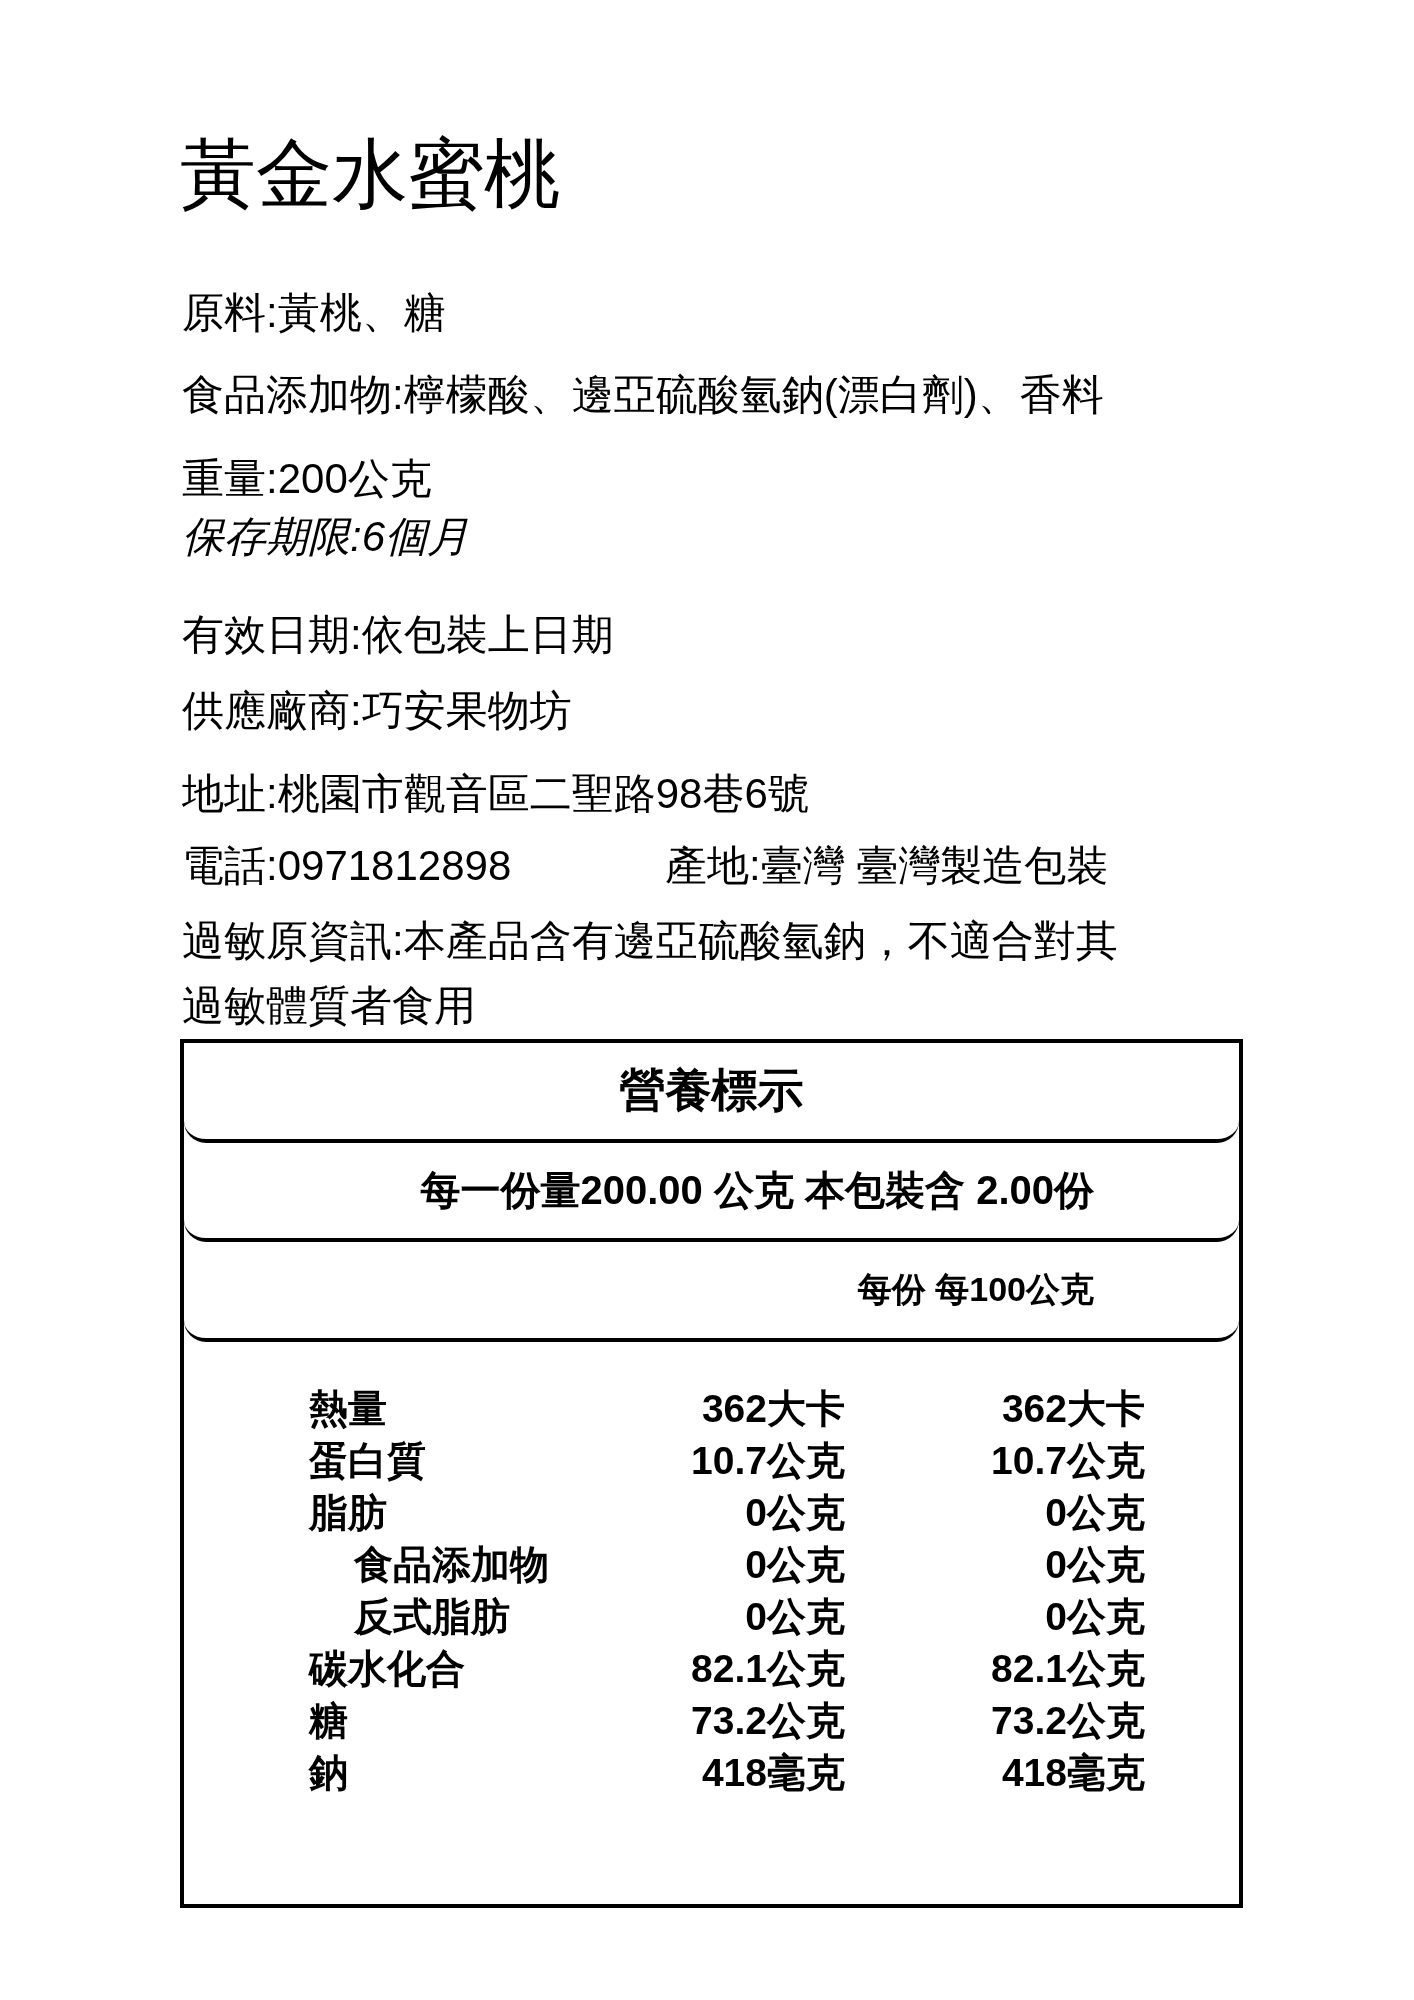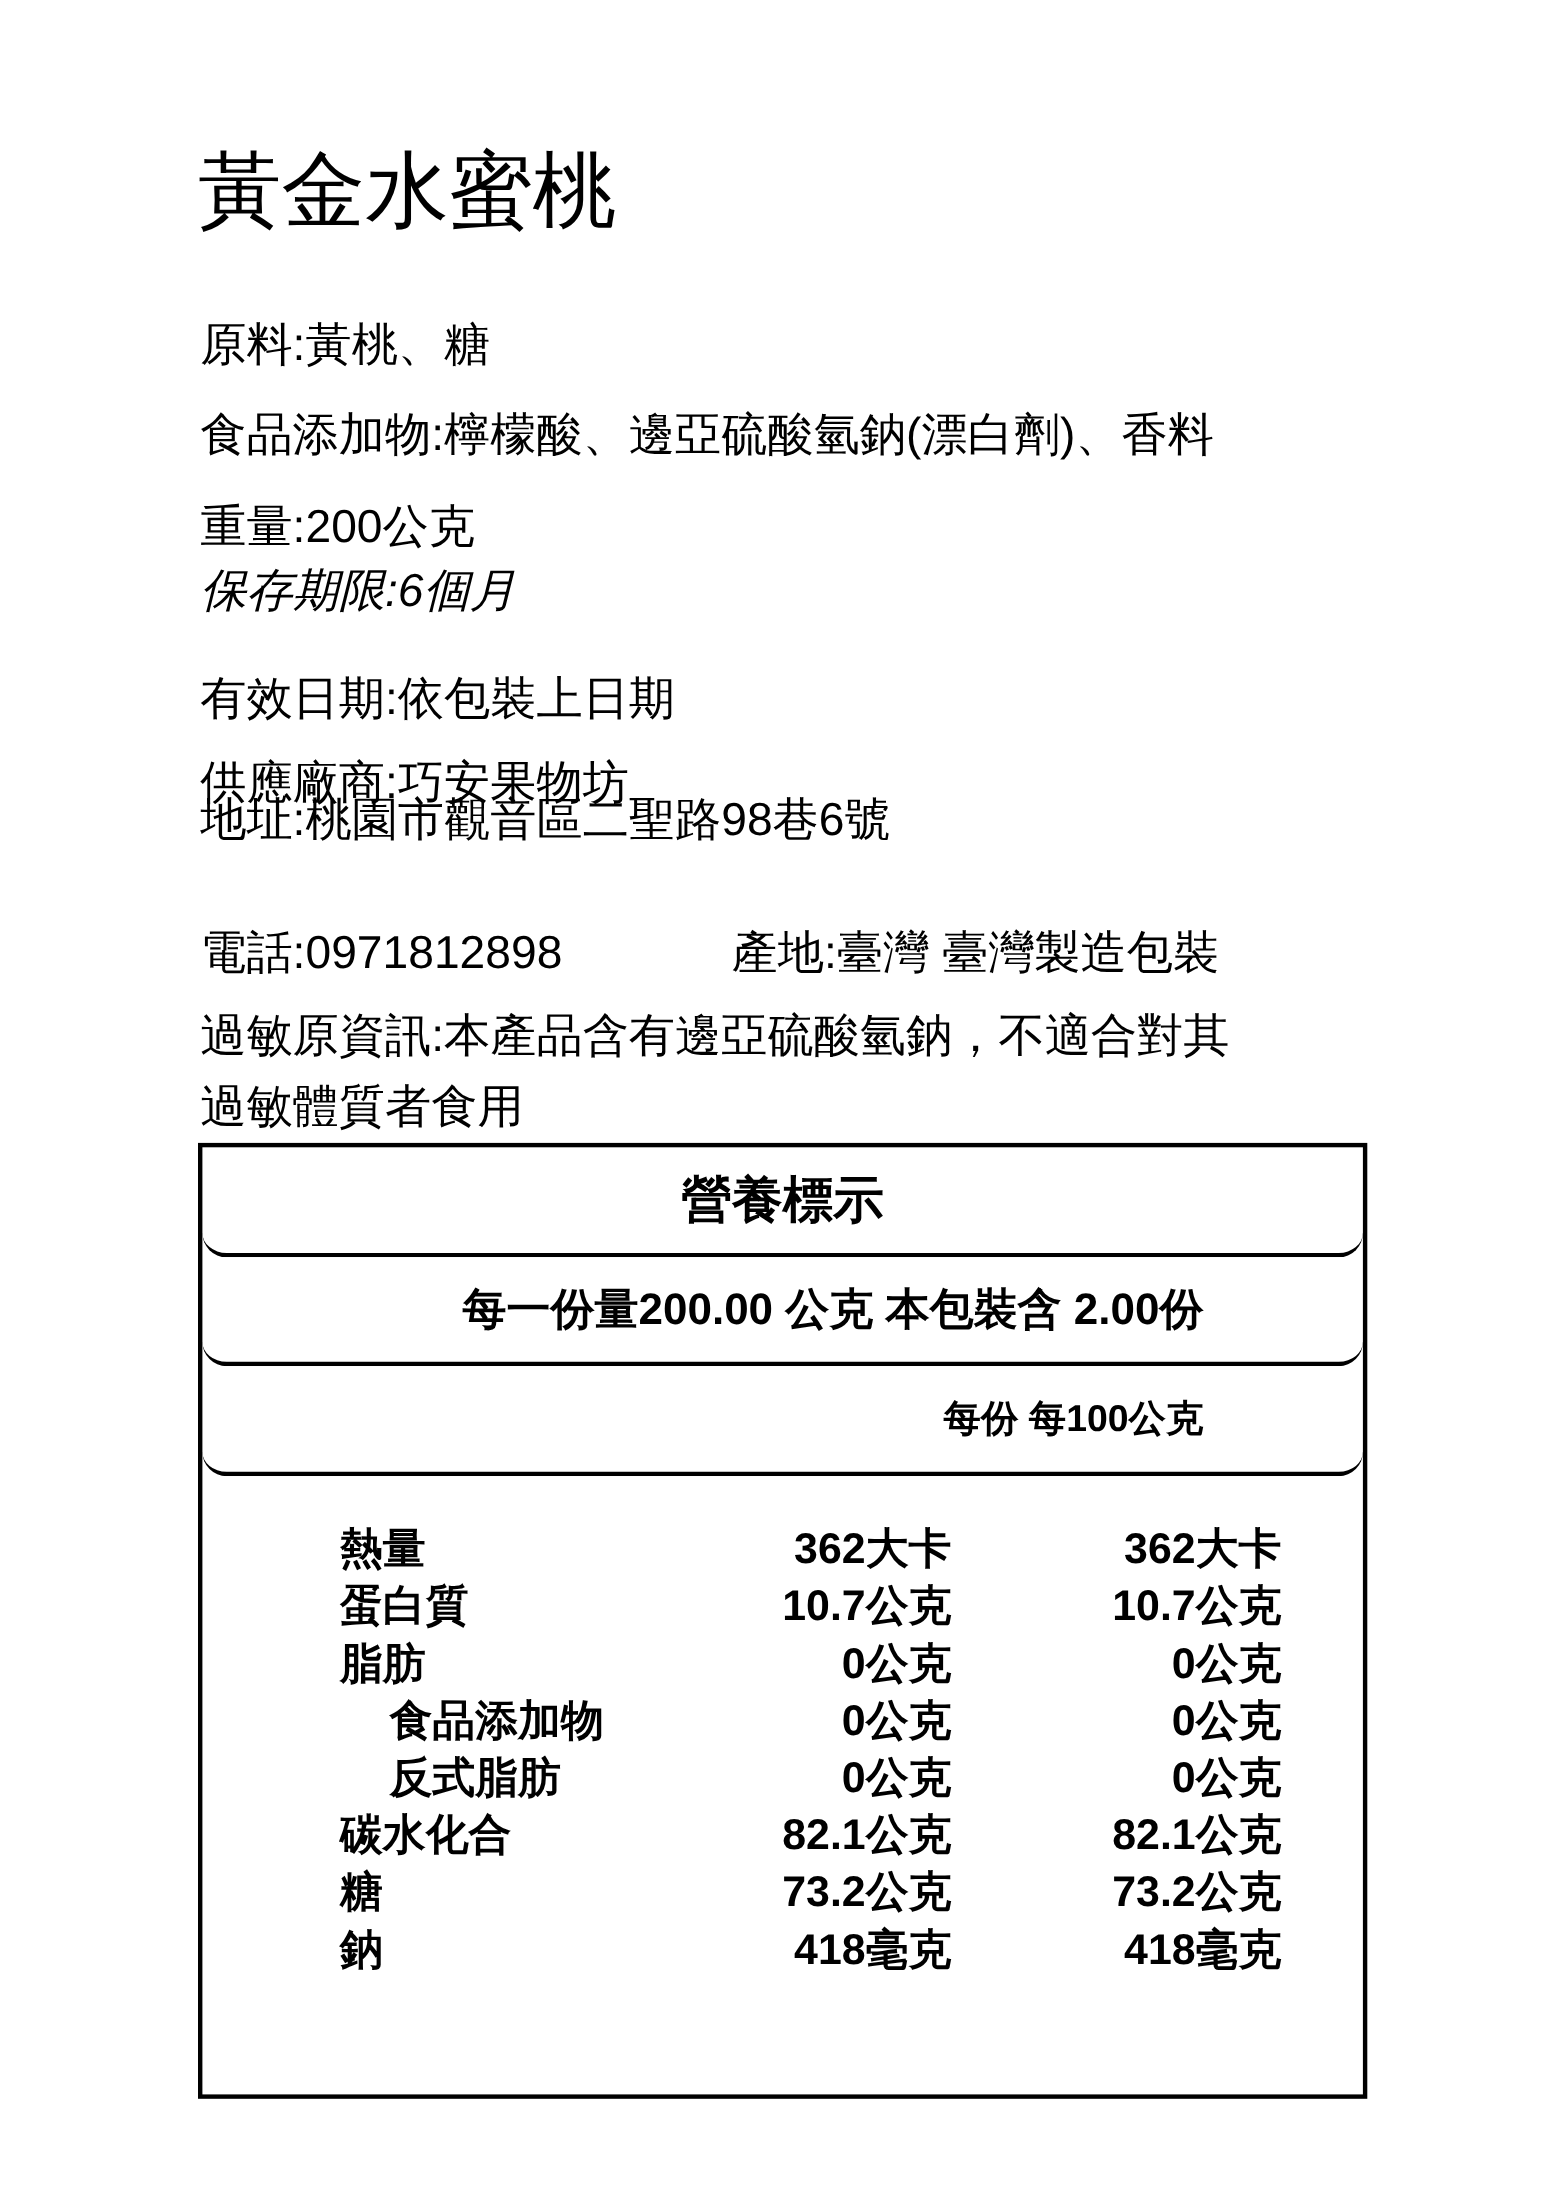--- a/index.html
+++ b/index.html
@@ -32,21 +32,21 @@
     font-size: 42px;
     line-height: 1;
     white-space: nowrap;
   }
   .l1 { top: 292px; }
   .l2 { top: 374px; }
   .l3 { top: 458px; }
   .l4 { top: 516px; font-style: italic; }
   .l5 { top: 614px; }
   .l6 { top: 690px; }
-  .l7 { top: 724px; }
+  .l7 { top: 773px; }
   .l8 { top: 845px; }
   .l9 { top: 920px; }
   .l10 { top: 985px; }
   .phone-part {
     display: inline-block;
     width: 483px;
   }
   .origin-part {
     display: inline-block;
   }
@@ -88,21 +88,21 @@
     padding-left: 16px;
   }
   .t-body {
     padding-top: 40px;
   }
   .n-row {
     display: grid;
     grid-template-columns: 1fr 230px 300px;
     align-items: center;
     height: 52px;
-    padding: 0 74px 0 125px;
+    padding: 0 94px 0 125px;
     font-size: 39px;
     font-weight: 700;
     line-height: 1;
   }
   .n-label {
     text-align: left;
     white-space: nowrap;
   }
   .n-label.indent {
     padding-left: 45px;

